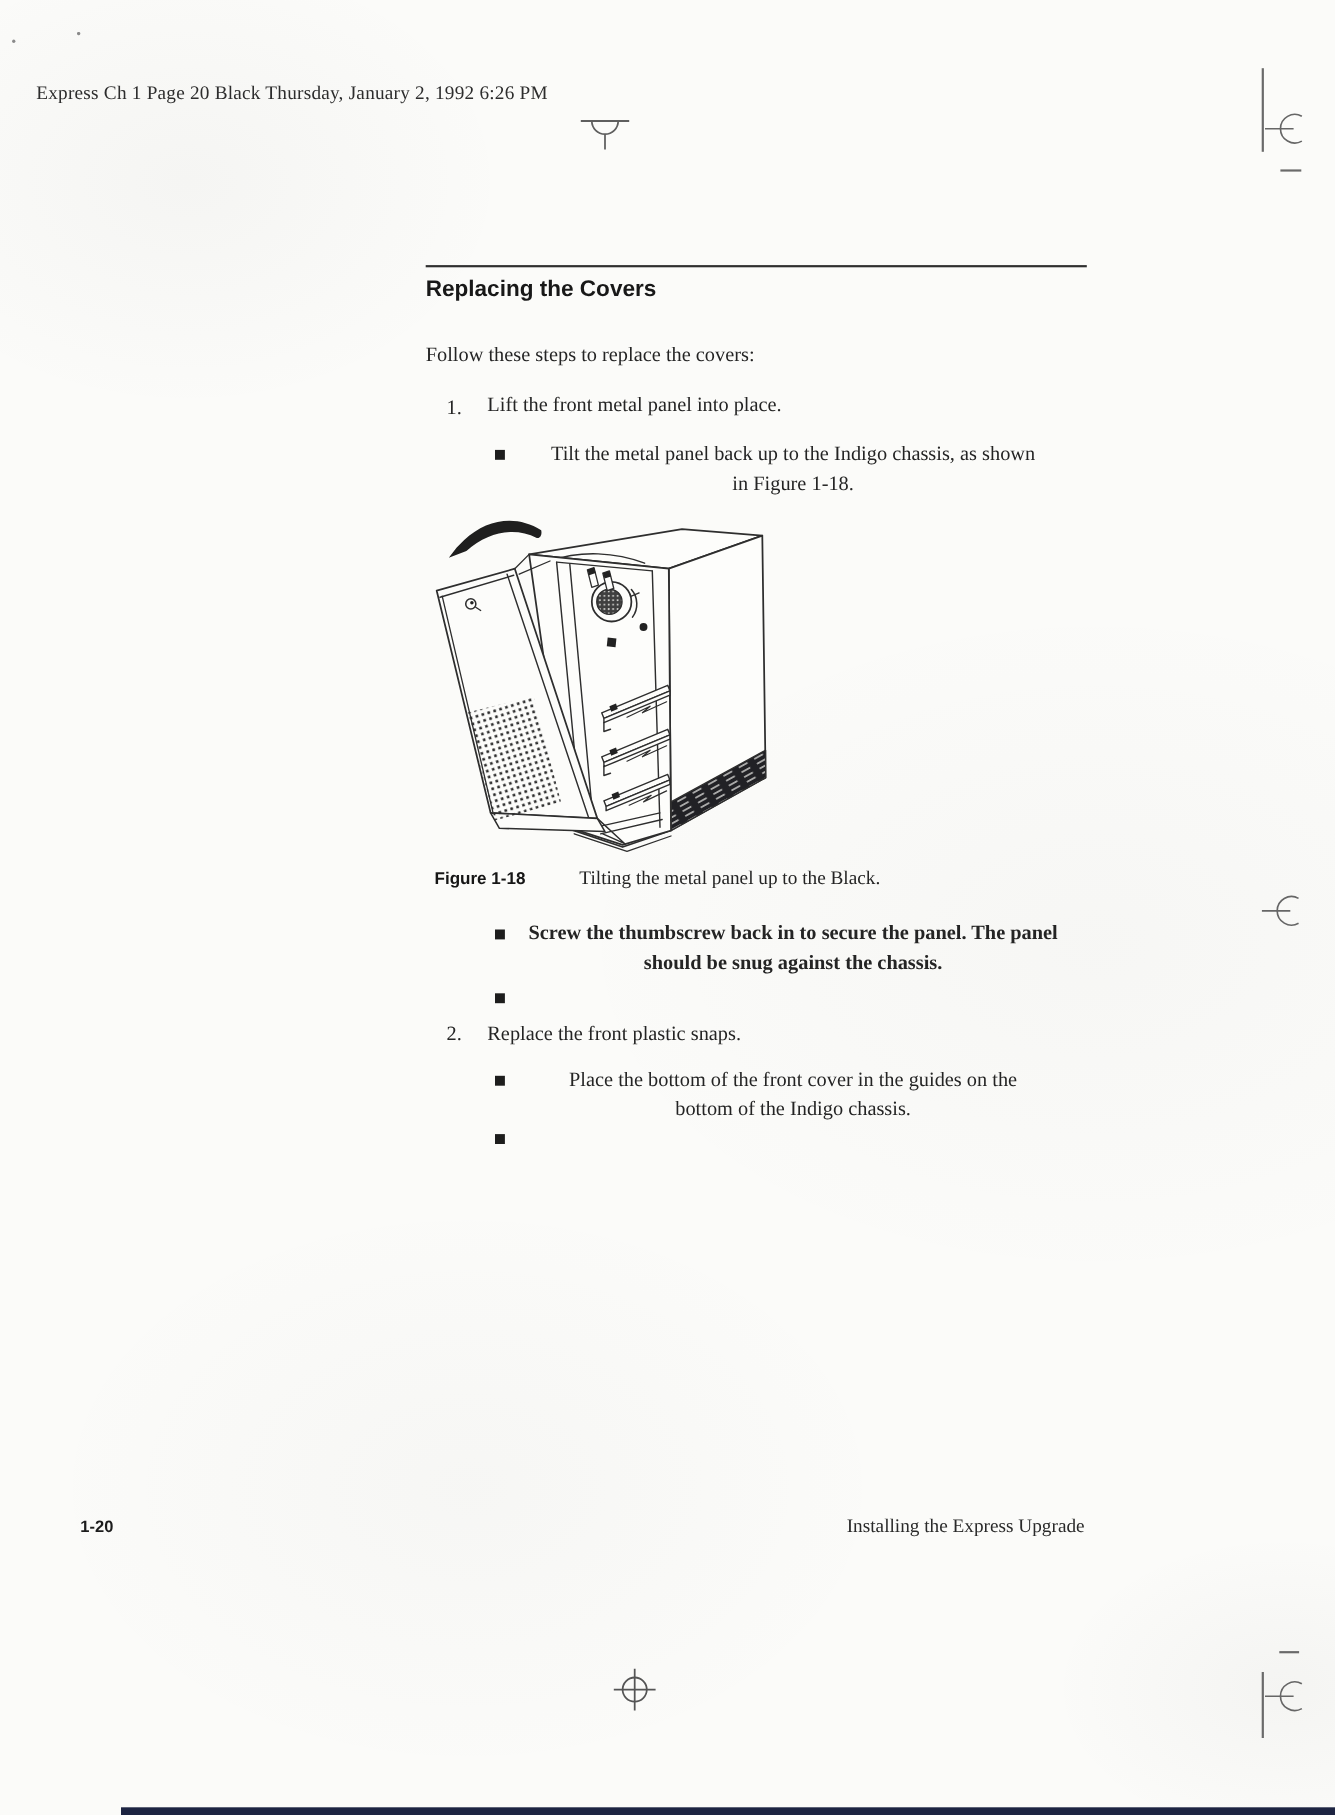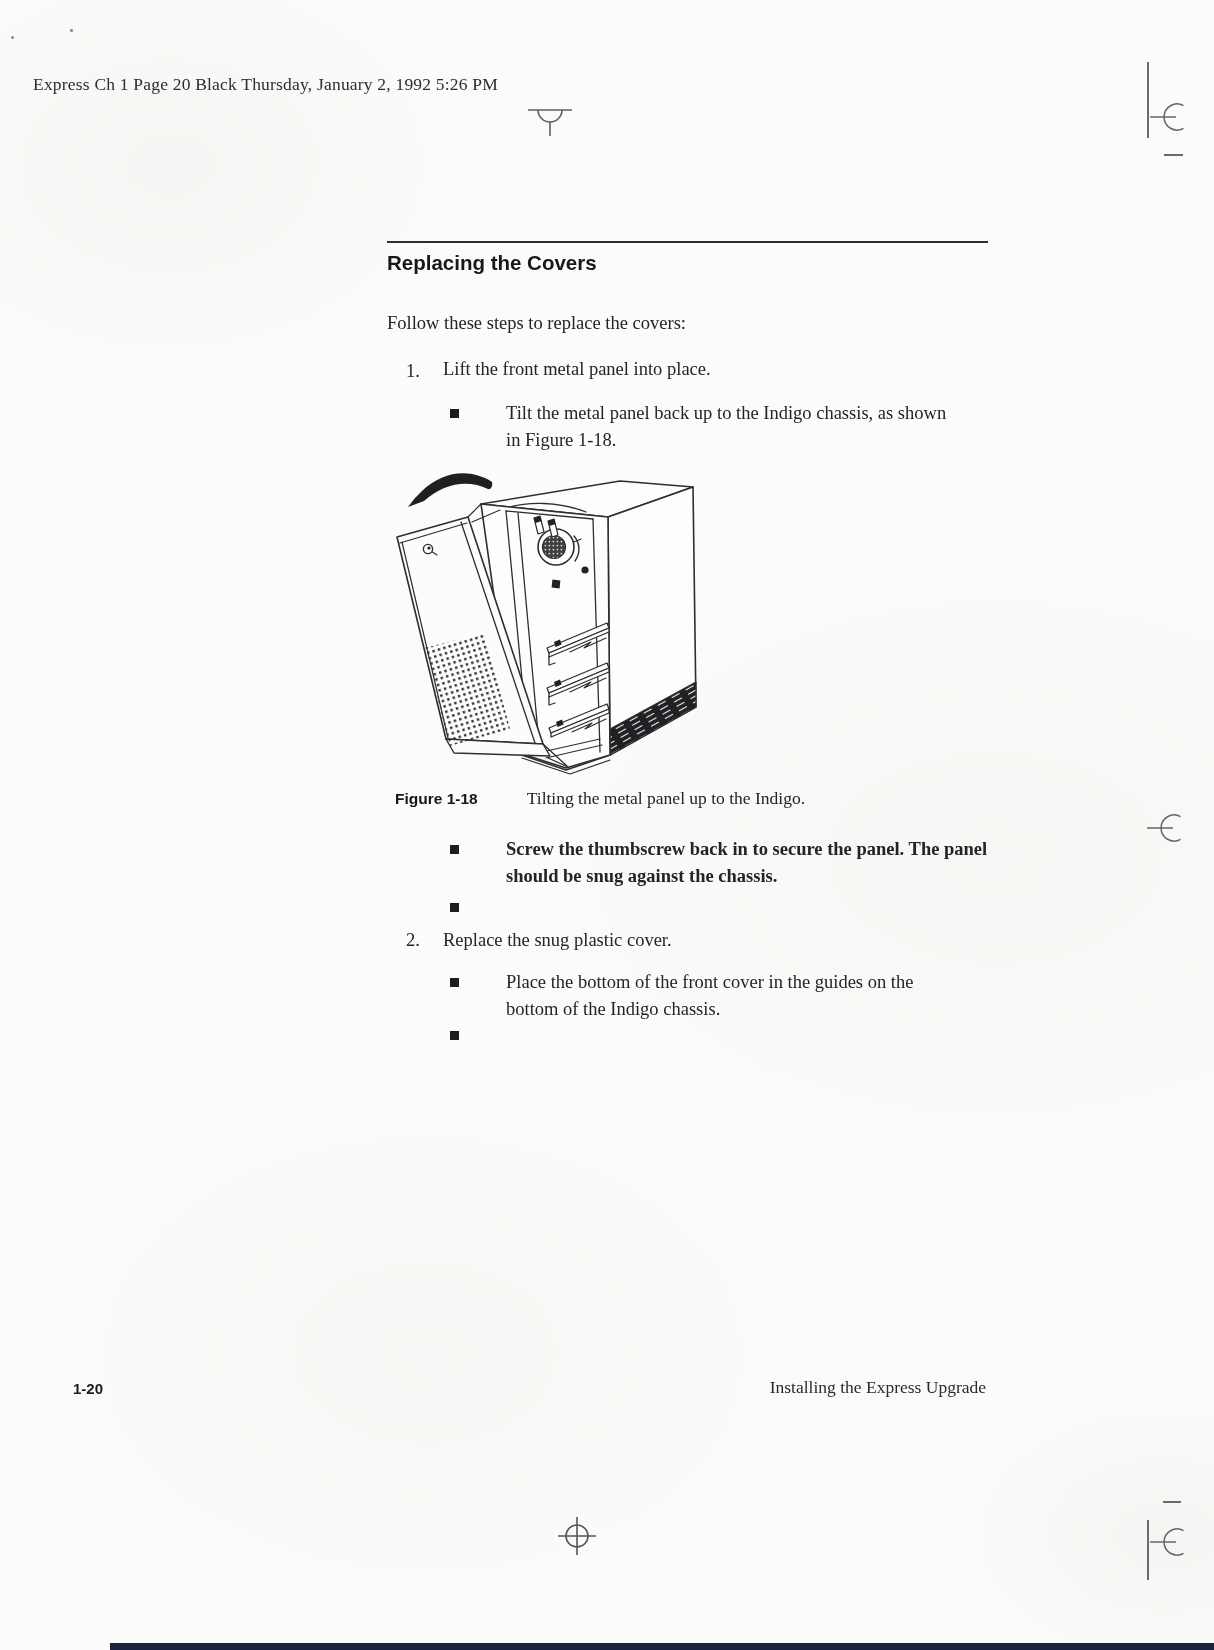--- a/index.html
+++ b/index.html
@@ -20,41 +20,41 @@
   .serif{font-family:"Liberation Serif","DejaVu Serif",serif;}
   .sans{font-family:"Liberation Sans","DejaVu Sans",sans-serif;}
   .header-line{left:33px;top:74px;font-size:17.5px;color:#2d2d2d;letter-spacing:0.2px;}
   .rule{left:387px;top:241px;width:601px;height:2px;background:#2f2f2f;}
   .heading{left:387px;top:251px;font-size:20.5px;font-weight:700;color:#181818;}
   .body-text{font-size:18.5px;line-height:27px;color:#242424;white-space:pre-line;}
   .intro{left:387px;top:310px;text-align:center;}
   .step-num{left:406px;width:30px;}
   .step-text{left:443px;}
   .bullet-sq{width:9px;height:9px;background:#1d1d1d;left:450px;}
-  .bullet-text{left:506px;width:510px;}
+  .bullet-text{left:466px;width:510px;text-align:center;}
   .caption{left:395px;top:788px;display:flex;align-items:baseline;gap:20px;}
   .caption-label{font-size:15.5px;font-weight:700;color:#161616;margin-right:29px;white-space:nowrap;}
   .caption-text{font-size:17.5px;color:#242424;white-space:nowrap;}
   .footer-num{left:73px;top:1380px;font-size:15px;font-weight:700;color:#1c1c1c;}
   .footer-title{right:228px;top:1377px;font-size:17.5px;color:#2a2a2a;}
   .vline{width:1.5px;background:#6a6a6a;}
   .dash{height:1.5px;background:#6a6a6a;}
   .dot{background:#8a8a8a;border-radius:50%;}
   .bottom-band{left:110px;top:1643px;width:1104px;height:7px;background:#1d2442;}
   svg{display:block;}
 </style>
 </head>
 <body>
 
 <div class="page">
 
   <div class="abs dot" style="left:11px;top:36px;width:3px;height:3px;"></div>
   <div class="abs dot" style="left:70px;top:29px;width:2.5px;height:2.5px;"></div>
 
-  <div class="abs serif header-line">Express Ch 1  Page 20  Black  Thursday, January 2, 1992 5:26 PM</div>
+  <div class="abs serif header-line">Express Ch 1  Page 20  Black  Thursday, January 2, 1992 6:26 PM</div>
 
   <svg class="abs" style="left:525px;top:100px;" width="50" height="40" viewBox="0 0 50 40">
     <g stroke="#5f5f5f" stroke-width="1.6" fill="none">
       <line x1="3" y1="10" x2="47" y2="10"></line>
       <path d="M13,10 A12,12 0 0 0 37,10"></path>
       <line x1="25" y1="22" x2="25" y2="36"></line>
     </g>
   </svg>
 
   <div class="abs rule"></div>
@@ -156,31 +156,31 @@
       <path d="M44.5,100 L49,103" stroke-width="1.2"></path>
 
       <path d="M36,196 L97,181 L122,277 L62,294 Z" fill="url(#ventdots)" stroke="none"></path>
 
       <path d="M104,30 C82,16 55,19 34,39 L27,46 L20,55 L36,49 C56,31 80,27 100,37 C103,38 105,34 104,30 Z" fill="#1f1f1f" stroke="none"></path>
     </g>
   </svg>
 
   <div class="abs caption">
     <span class="sans caption-label">Figure 1-18</span>
-    <span class="serif caption-text">Tilting the metal panel up to the Indigo.</span>
+    <span class="serif caption-text">Tilting the metal panel up to the Black.</span>
   </div>
 
   <div class="abs bullet-sq" style="top:845px;"></div>
   <div class="abs serif body-text bullet-text" style="top:836px;font-weight:bold;">Screw the thumbscrew back in to secure the panel. The panel
 should be snug against the chassis.</div>
 
   <div class="abs bullet-sq" style="top:903px;"></div>
 
   <div class="abs serif body-text step-num" style="top:927px;">2.</div>
-  <div class="abs serif body-text step-text" style="top:927px;">Replace the snug plastic cover.</div>
+  <div class="abs serif body-text step-text" style="top:927px;">Replace the front plastic snaps.</div>
 
   <div class="abs bullet-sq" style="top:978px;"></div>
   <div class="abs serif body-text bullet-text" style="top:969px;">Place the bottom of the front cover in the guides on the
 bottom of the Indigo chassis.</div>
 
   <div class="abs bullet-sq" style="top:1031px;"></div>
 
   <div class="abs sans footer-num">1-20</div>
   <div class="abs serif footer-title">Installing the Express Upgrade</div>
 

